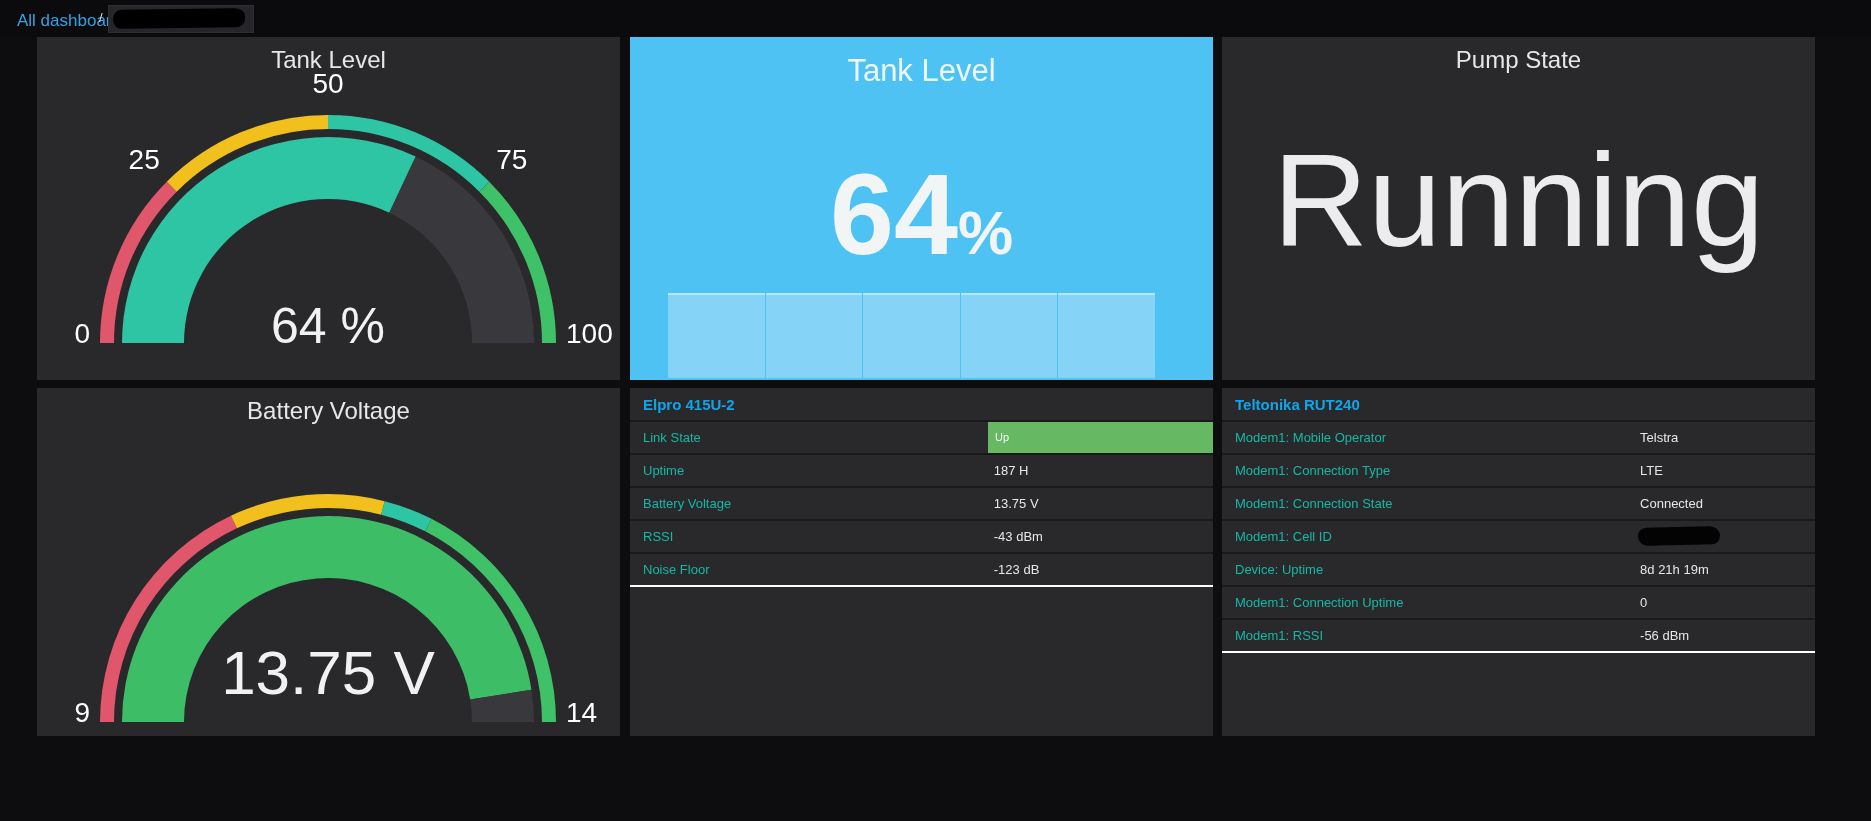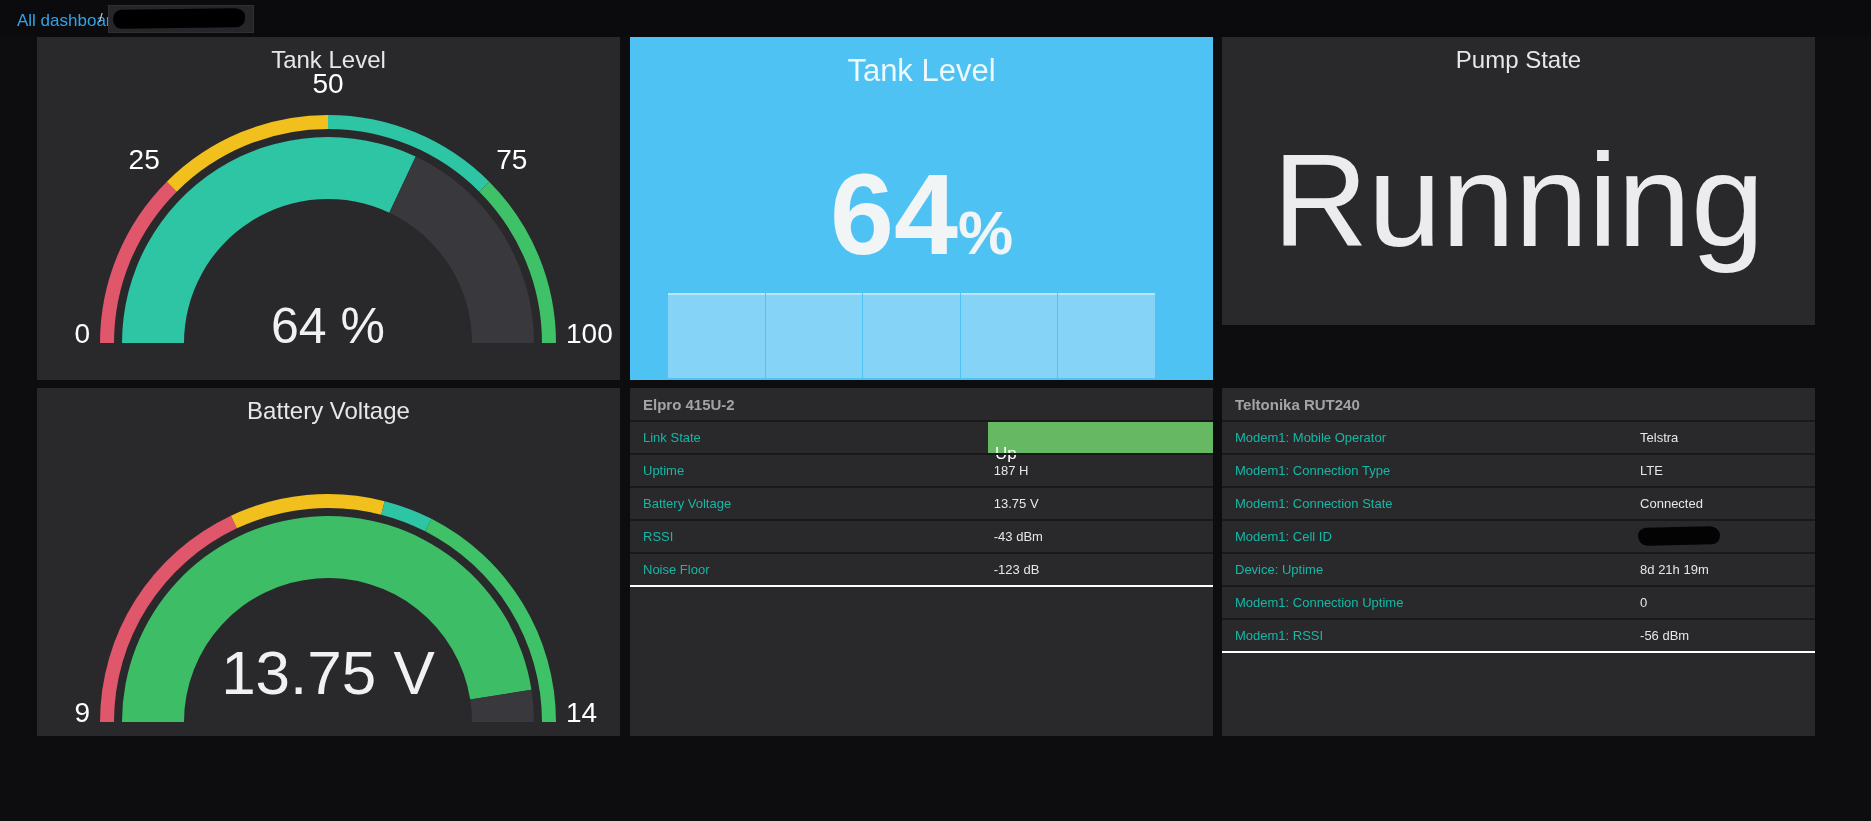--- a/index.html
+++ b/index.html
@@ -23,30 +23,30 @@
   .stat-blue{overflow:hidden;}
   .stat-title{position:absolute;top:16px;left:0;width:100%;text-align:center;font-size:31px;color:#eef8fd;cursor:pointer;}
   .stat-value-row{position:absolute;top:120px;left:0;width:100%;display:flex;justify-content:center;align-items:baseline;color:#f2f5f6;font-weight:bold;}
   .stat-num{font-size:115px;line-height:1;}
   .stat-unit{font-size:62px;line-height:1;}
   .spark{position:absolute;left:38px;right:58px;bottom:2px;height:85px;display:flex;gap:1px;}
   .spark-bar{flex:1;background:#85d4f7;border-top:2px solid #b9e6fb;}
   
   .pump-value{position:absolute;top:88px;left:0;width:100%;text-align:center;font-size:132px;line-height:1.15;color:#ececee;}
   
-  .tpanel-title{position:absolute;top:8px;left:13px;font-size:15px;font-weight:bold;color:#a3a3a3;cursor:pointer;}
+  .tpanel-title{position:absolute;top:8px;left:13px;font-size:15px;font-weight:bold;color:#0ea5e9;cursor:pointer;}
   .trows{position:absolute;left:0;right:0;top:32px;}
   .trow{position:relative;height:31px;border-top:2px solid #19191b;}
   .trow:last-child{border-bottom:2px solid #ffffff;}
   .tlabel{position:absolute;left:13px;top:0;line-height:31px;font-size:13px;color:#14b8a6;}
   .tvalue{position:absolute;top:0;line-height:31px;font-size:13px;color:#e6e6e8;}
   .elpro .tvalue{left:62.4%;}
   .teltonika .tvalue{left:70.5%;}
   .cell-green{position:absolute;left:61.4%;right:0;top:0;bottom:0;}
-  .cell-green .cg-text{position:absolute;left:7px;top:16px;line-height:31px;font-size:17px;font-weight:500;color:#fff;}
+  .cell-green .cg-text{position:absolute;left:7px;top:0;line-height:31px;font-size:11px;font-weight:500;color:#fff;}
   .redact-blob{position:absolute;left:70.2%;top:6px;width:82px;height:18px;background:#030303;border-radius:10px 12px 9px 11px / 9px 11px 10px 12px;transform:rotate(-1.5deg);}
 </style>
 </head>
 <body>
 
 <div class="crumb-bar">
   <span class="crumb-link">All dashboards</span>
   <span class="crumb-sep">/</span>
   <span class="crumb-redact-box">
       <span class="crumb-redact-blob"></span>
@@ -79,21 +79,21 @@
   </div>
   <div class="spark" id="spark">
       <div class="spark-bar" style="background: rgb(133, 212, 247);"></div>
       <div class="spark-bar" style="background: rgb(133, 212, 247);"></div>
       <div class="spark-bar" style="background: rgb(133, 212, 247);"></div>
       <div class="spark-bar" style="background: rgb(133, 212, 247);"></div>
       <div class="spark-bar" style="background: rgb(133, 212, 247);"></div>
     </div>
 </div>
 
-<div class="panel" style="left:1222px;top:37px;width:593px;height:288px">
+<div class="panel" style="left:1222px;top:37px;width:593px;height:343px">
   <div class="panel-title">Pump State</div>
   <div class="pump-value">Running</div>
 </div>
 
 <div class="panel" style="left:37px;top:388px;width:583px;height:348px">
   <div class="panel-title">Battery Voltage</div>
   <svg class="gauge" width="583" height="348" viewBox="0 0 583 348">
       <path d="M63 334 A228 228 0 0 1 193.9223215231635 127.6994320377475 L199.8832316050745 140.36701077227178 A214 214 0 0 0 77 334 Z" fill="#e0566a"></path>
       <path d="M193.9223215231635 127.6994320377475 A228 228 0 0 1 347.70129427358694 113.1630392626721 L344.219635853279 126.72320351847296 A214 214 0 0 0 199.8832316050745 140.36701077227178 Z" fill="#f2c01d"></path>
       <path d="M347.70129427358694 113.1630392626721 A228 228 0 0 1 394.50983394061666 130.85051248505215 L388.153966944263 143.3246038236893 A214 214 0 0 0 344.219635853279 126.72320351847296 Z" fill="#2dc5a4"></path>

